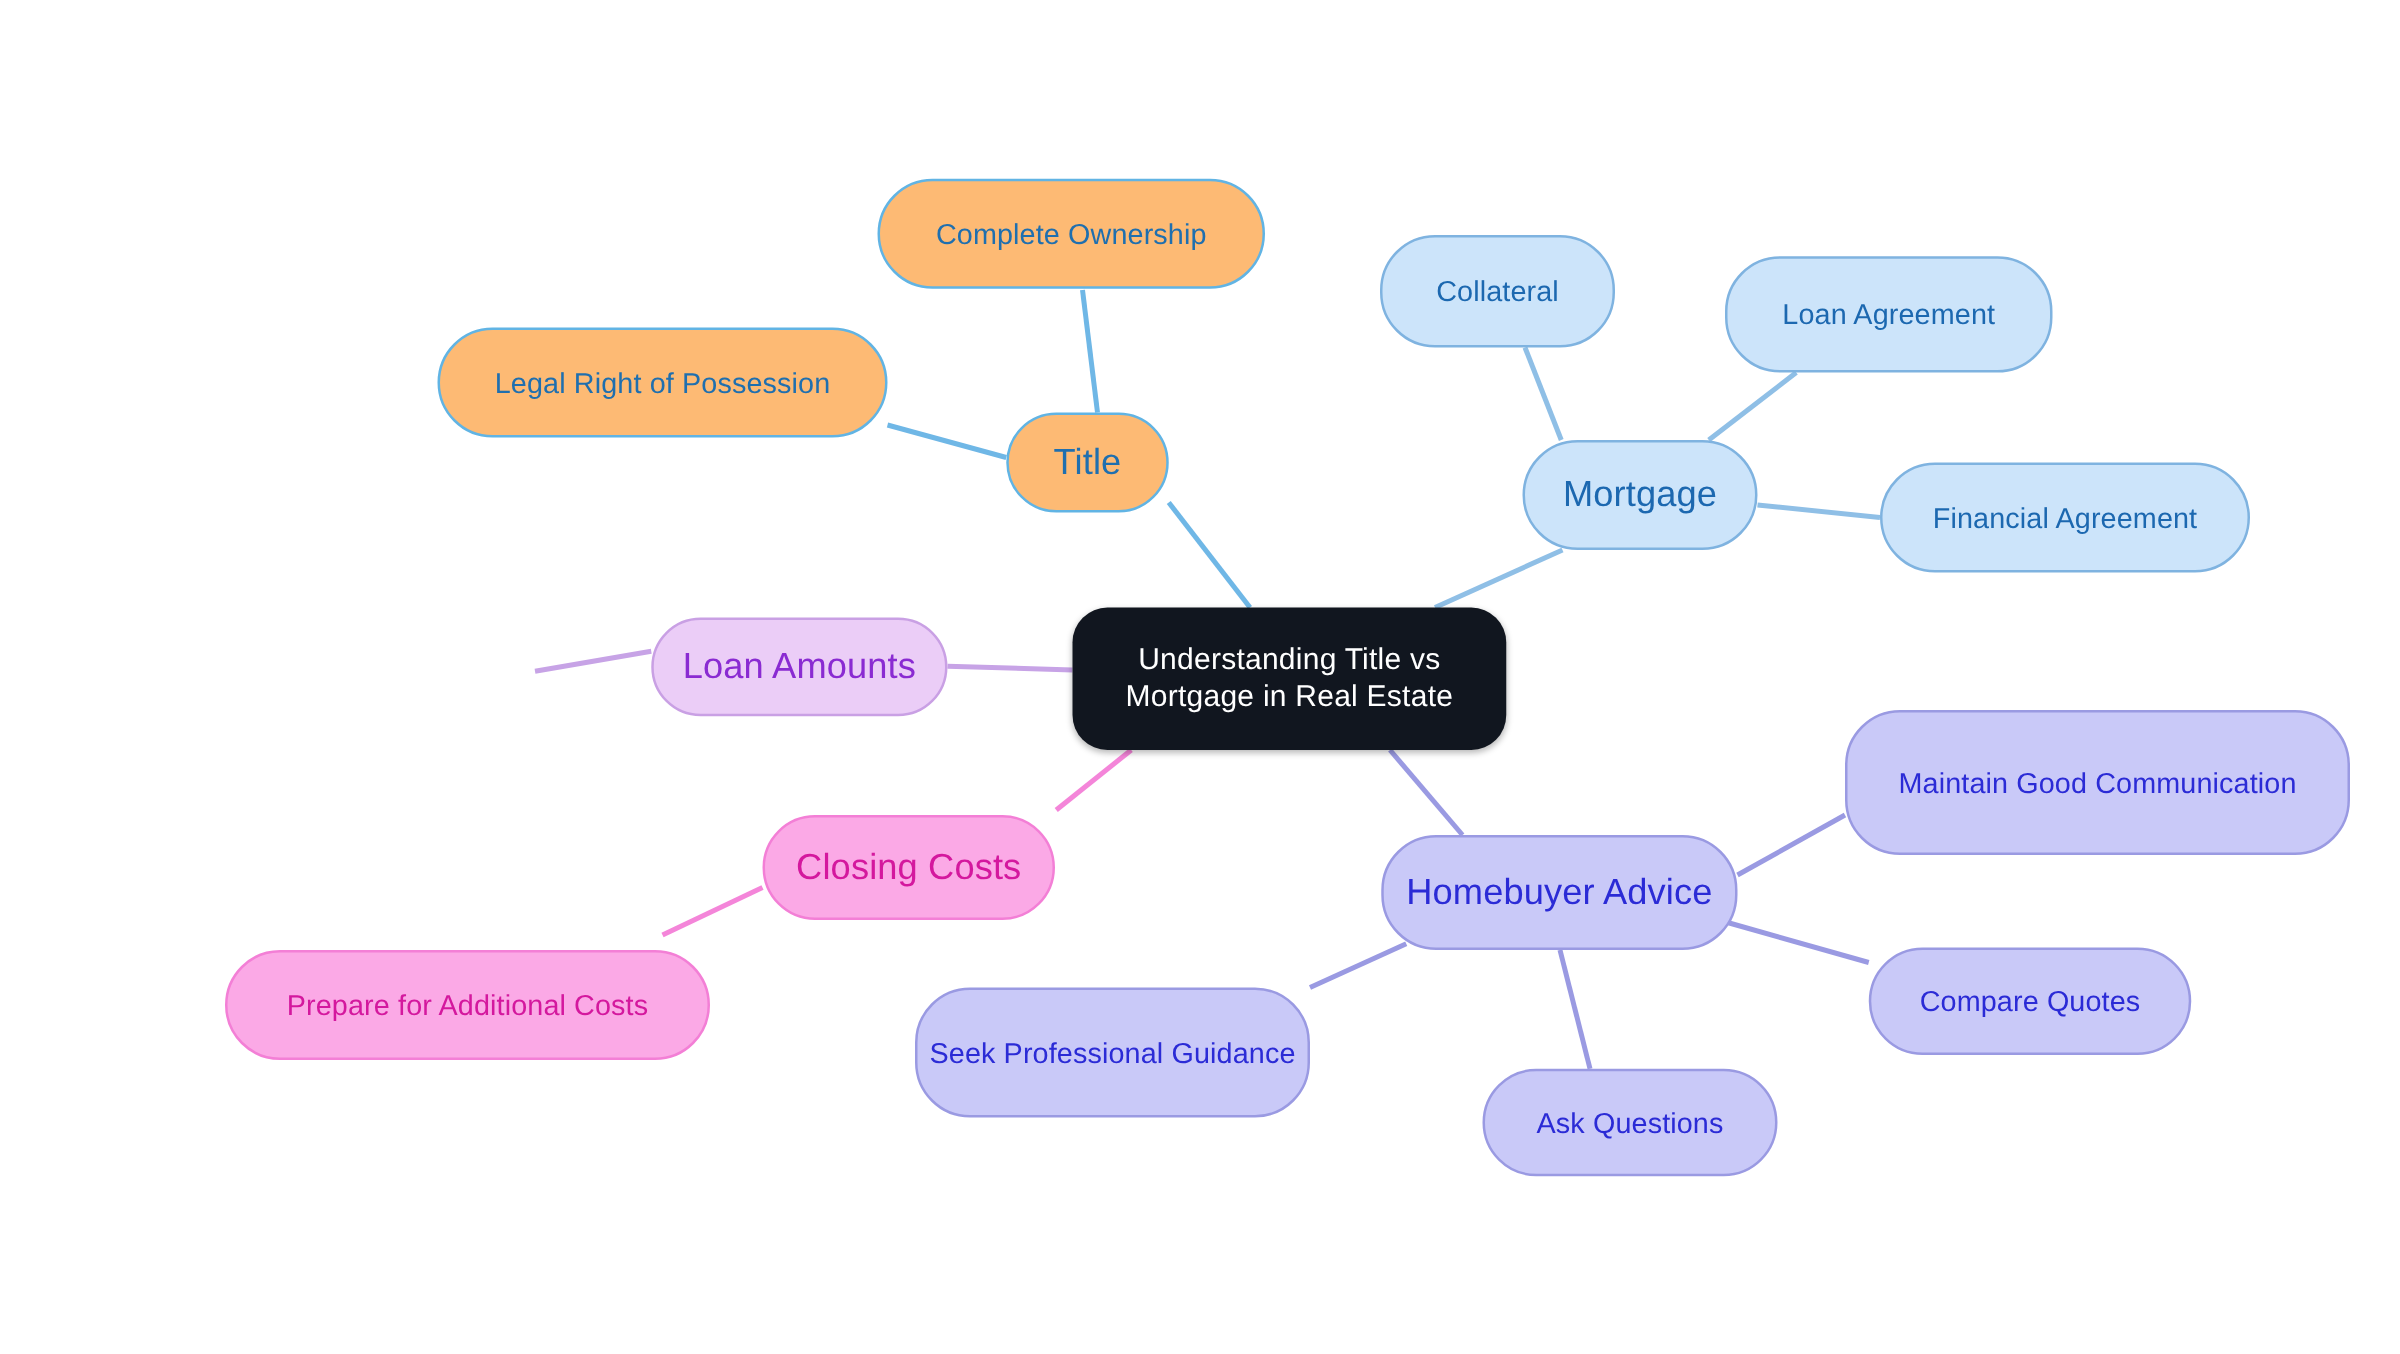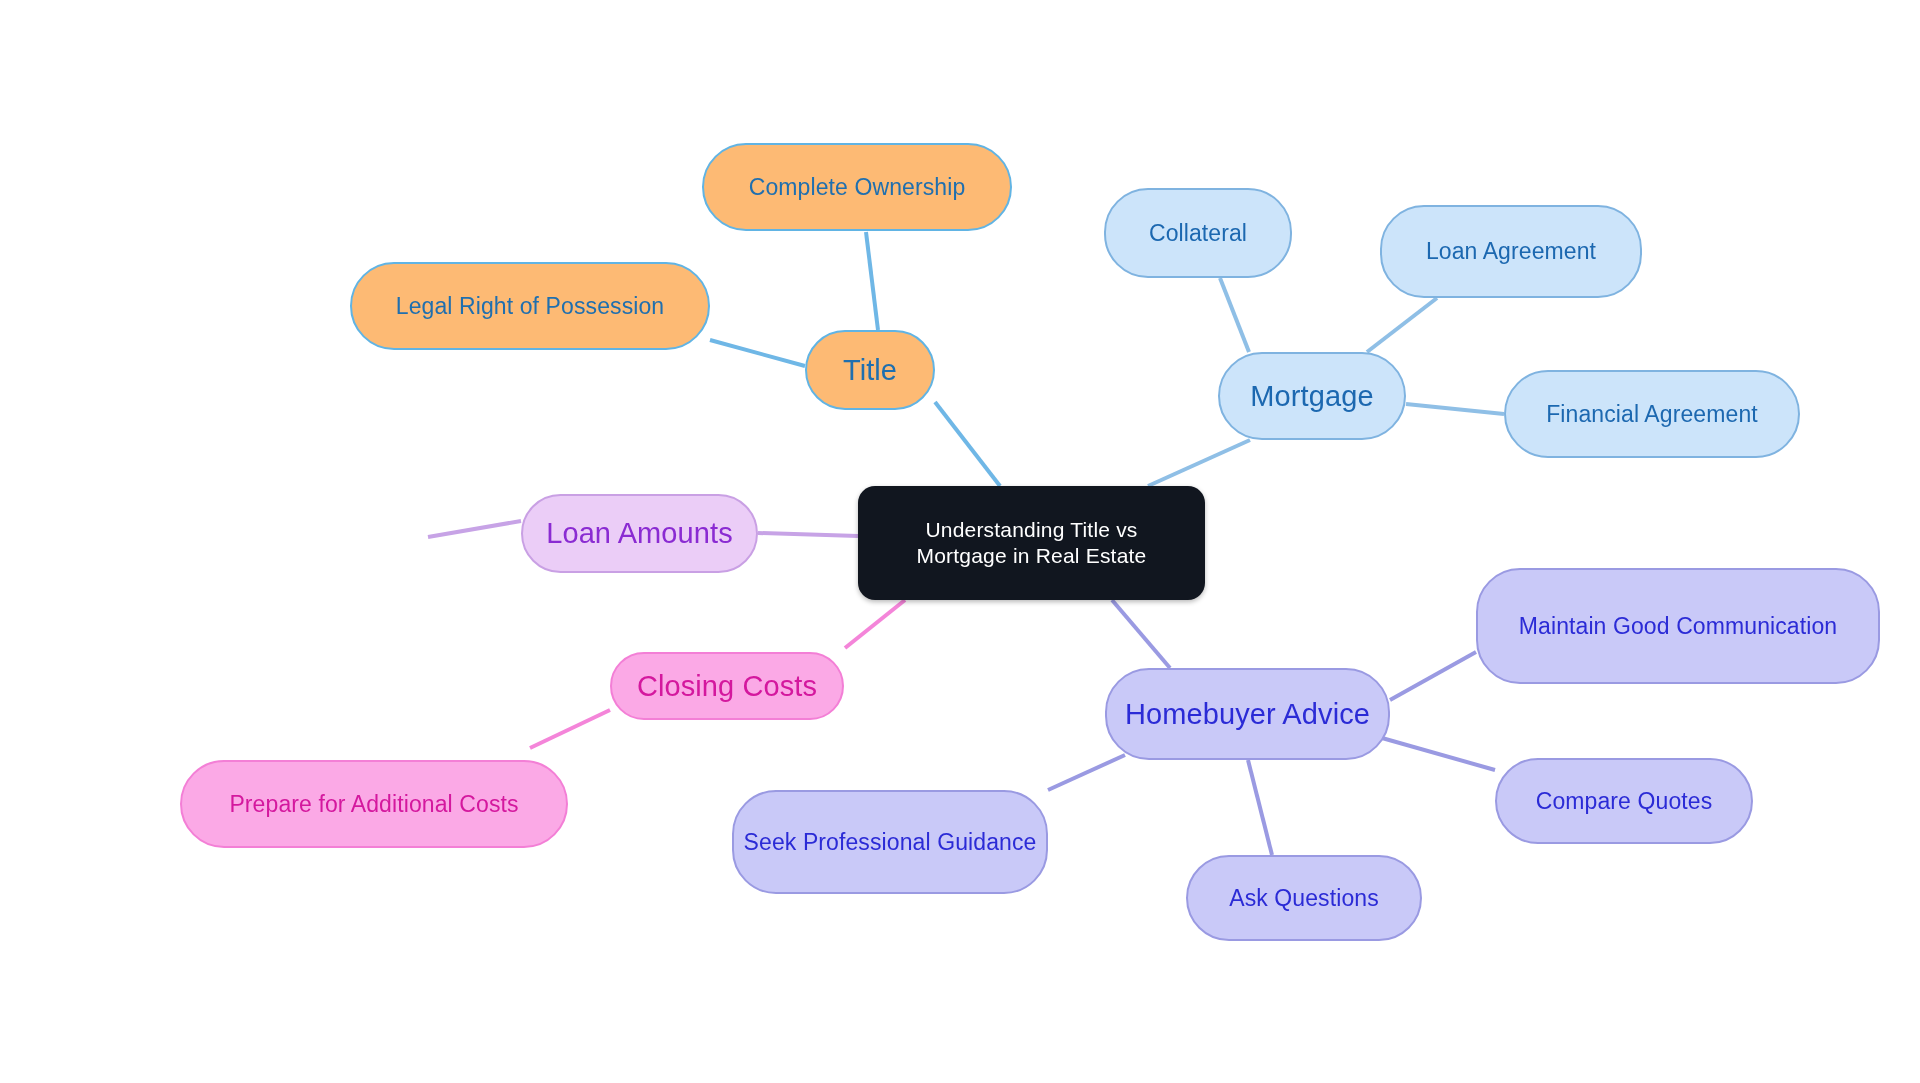--- a/index.html
+++ b/index.html
@@ -33,23 +33,23 @@
     justify-content: center;
     text-align: center;
     border-style: solid;
     border-width: 2px;
     border-radius: 44px;
     line-height: 1.25;
     white-space: pre;
     letter-spacing: 0.1px;
   }
   .node.root {
-    border-radius: 17px;
+    border-radius: 28px;
     border-width: 0;
-    font-size: 21px;
+    font-size: 24px;
     color: #ffffff;
     background: #11161f;
     box-shadow: 0 2px 5px rgba(0,0,0,0.28);
     letter-spacing: 0.2px;
   }
   .node.branch {
     font-size: 29px;
   }
   .node.leaf {
     font-size: 23px;
@@ -138,21 +138,21 @@
 
   <div class="node leaf c-mortgage" style="left:1380px; top:205px; width:262px; height:93px;">Loan Agreement</div>
 
   <div class="node leaf c-mortgage" style="left:1104px; top:188px; width:188px; height:90px;">Collateral</div>
 
   <div class="node leaf c-mortgage" style="left:1504px; top:370px; width:296px; height:88px;">Financial Agreement</div>
 
   <div class="node branch c-loan" style="left:521px; top:494px; width:237px; height:79px;">Loan Amounts</div>
 
 
-  <div class="node branch c-closing" style="left:610px; top:652px; width:234px; height:68px;">Closing Costs</div>
+  <div class="node branch c-closing" style="left:610px; top:652px; width:234px; height:84px;">Closing Costs</div>
 
   <div class="node leaf c-closing" style="left:180px; top:760px; width:388px; height:88px;">Prepare for Additional Costs</div>
 
   <div class="node branch c-advice" style="left:1105px; top:668px; width:285px; height:92px;">Homebuyer Advice</div>
 
   <div class="node leaf c-advice" style="left:1476px; top:568px; width:404px; height:116px;">Maintain Good Communication</div>
 
   <div class="node leaf c-advice" style="left:1495px; top:758px; width:258px; height:86px;">Compare Quotes</div>
 
   <div class="node leaf c-advice" style="left:1186px; top:855px; width:236px; height:86px;">Ask Questions</div>

